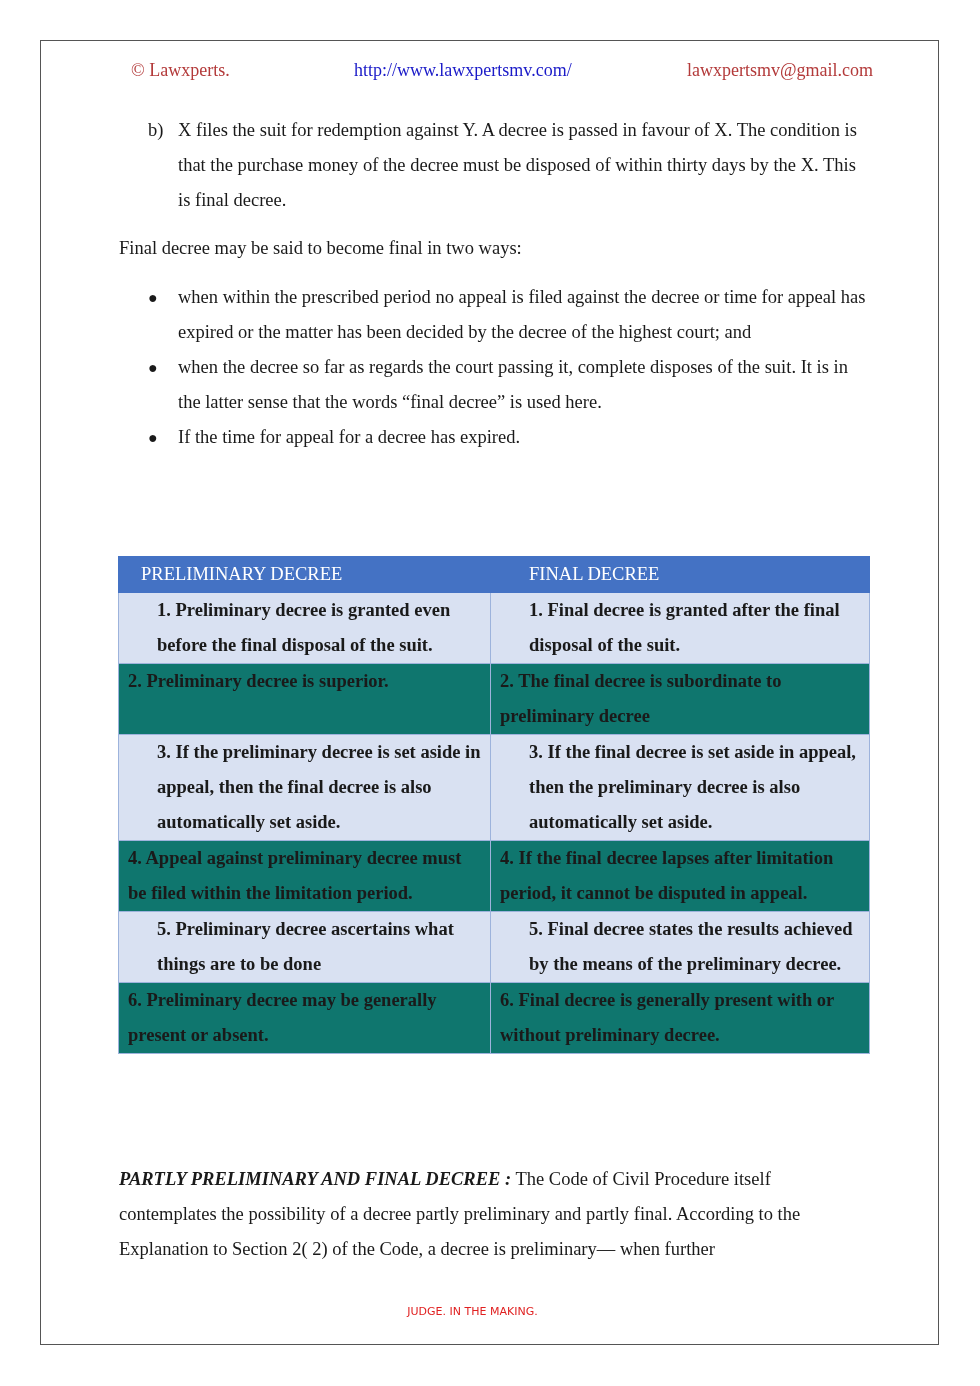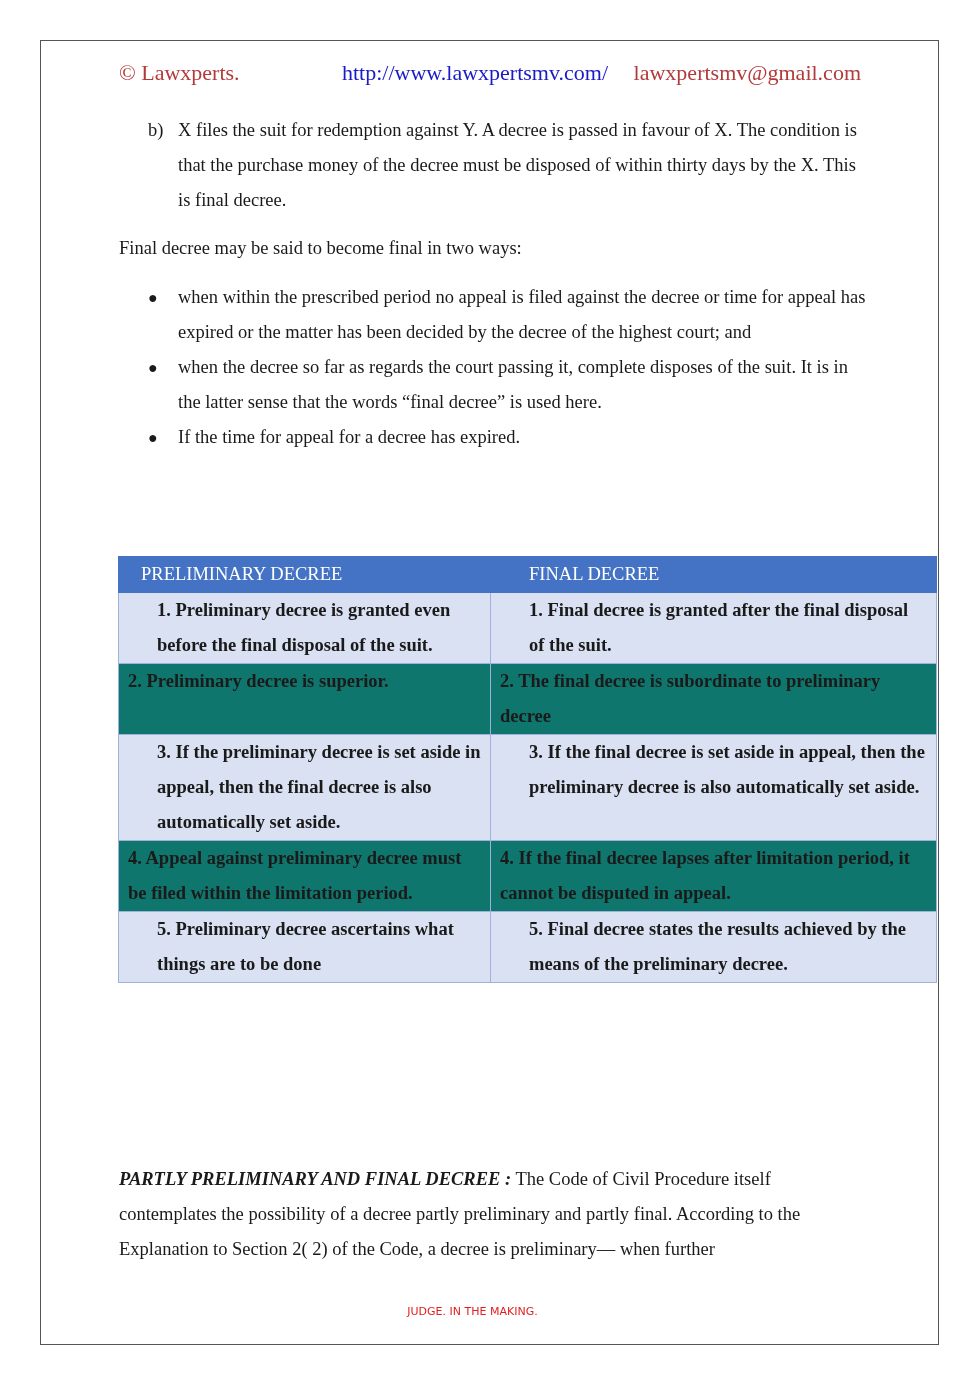--- a/index.html
+++ b/index.html
@@ -1,35 +1,35 @@
 <!DOCTYPE html>
 <html><head>
 <meta charset="utf-8">
 <style>
   html, body { margin:0; padding:0; background:#ffffff; }
   body { width:980px; height:1386px; position:relative; overflow:hidden;
          font-family:"Liberation Serif", "DejaVu Serif", serif; color:#1a1a1a; }
   .page-border { position:absolute; left:40px; top:40px; width:899px; height:1305px;
                  border:1.5px solid #555; box-sizing:border-box; }
-  .header { position:absolute; top:60px; left:119px; width:742px; height:24px; font-size:22px; }
+  .header { position:absolute; top:60px; left:131px; width:742px; height:24px; font-size:18px; }
   .header span { position:absolute; top:0; white-space:nowrap; }
   .h-copy { left:0; color:#b33a3a; }
   .h-url { left:223px; color:#1a1ac8; }
   .h-mail { right:0; color:#b33a3a;margin-left:36px; }
   .para { position:absolute; font-size:18.5px; line-height:35px; }
   .item-b { left:148px; top:113px; width:720px; }
   .item-b .lbl { position:absolute; left:0; top:0; }
   .item-b .txt { margin-left:30px; display:block; }
   .intro { left:119px; top:231px; width:740px; }
   .bullets { position:absolute; left:148px; top:280px; width:720px; margin:0; padding:0; list-style:none;
              font-size:18.5px; line-height:35px; }
   .bullets li { position:relative; padding-left:30px; }
   .bullets li .dot { position:absolute; left:0; top:0; font-size:16px; }
   .u { }
-  table.cmp { position:absolute; left:118px; top:556px; width:819px; border-collapse:collapse;
+  table.cmp { position:absolute; left:118px; top:556px; width:752px; border-collapse:collapse;
               font-family:"Liberation Serif", "DejaVu Serif", serif; font-size:18.5px; line-height:35px; }
   table.cmp th { background:#4472c4; color:#ffffff; font-weight:normal; text-align:left; height:35px;
                  padding:0; border:1px solid #4472c4; }
   table.cmp th.c1 { padding-left:22px; width:349px; }
   table.cmp th.c2 { padding-left:38px; }
   table.cmp td { vertical-align:top; padding:0 8px 0 9px; font-weight:bold; border:1px solid #9db3dc; }
   table.cmp tr.shaded td { background:#d9e1f2;padding-left:38px; }
   table.cmp tr.plain td { background:#0f766e; }
   .partly { left:119px; top:1162px; width:745px; }
   .partly b { font-style:italic; }
@@ -90,20 +90,24 @@
       <td>3. If the final decree is set aside in appeal, then the preliminary decree is also automatically set aside.</td>
     </tr>
     <tr class="plain">
       <td>4. Appeal against preliminary decree must be filed within the limitation period.</td>
       <td>4. If the final decree lapses after limitation period, it cannot be disputed in appeal.</td>
     </tr>
     <tr class="shaded">
       <td>5. Preliminary decree ascertains what things are to be done</td>
       <td>5. Final decree states the results achieved by the means of the preliminary decree.</td>
     </tr>
+    <tr class="plain">
+      <td>6. Preliminary decree may be generally present or absent.</td>
+      <td>6. Final decree is generally present with or without preliminary decree.</td>
+    </tr>
   </tbody>
 </table>
 
 <div class="para partly">
   <b>PARTLY PRELIMINARY AND FINAL DECREE :</b><span> The Code of Civil Procedure itself contemplates the possibility of a decree partly preliminary and partly final. According to the Explanation to Section 2( 2) of the Code, a decree is preliminary— when further</span>
 </div>
 
 <div class="footer">JUDGE. IN THE MAKING.</div>
 
 </body></html>

